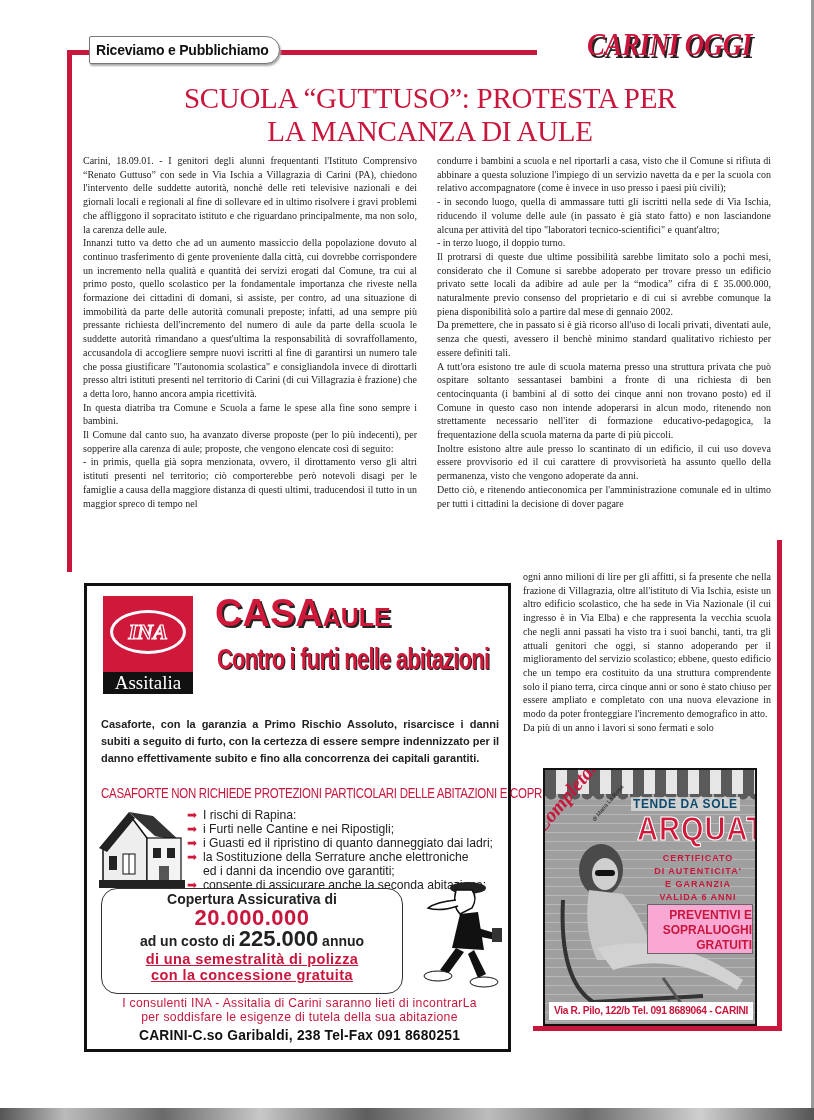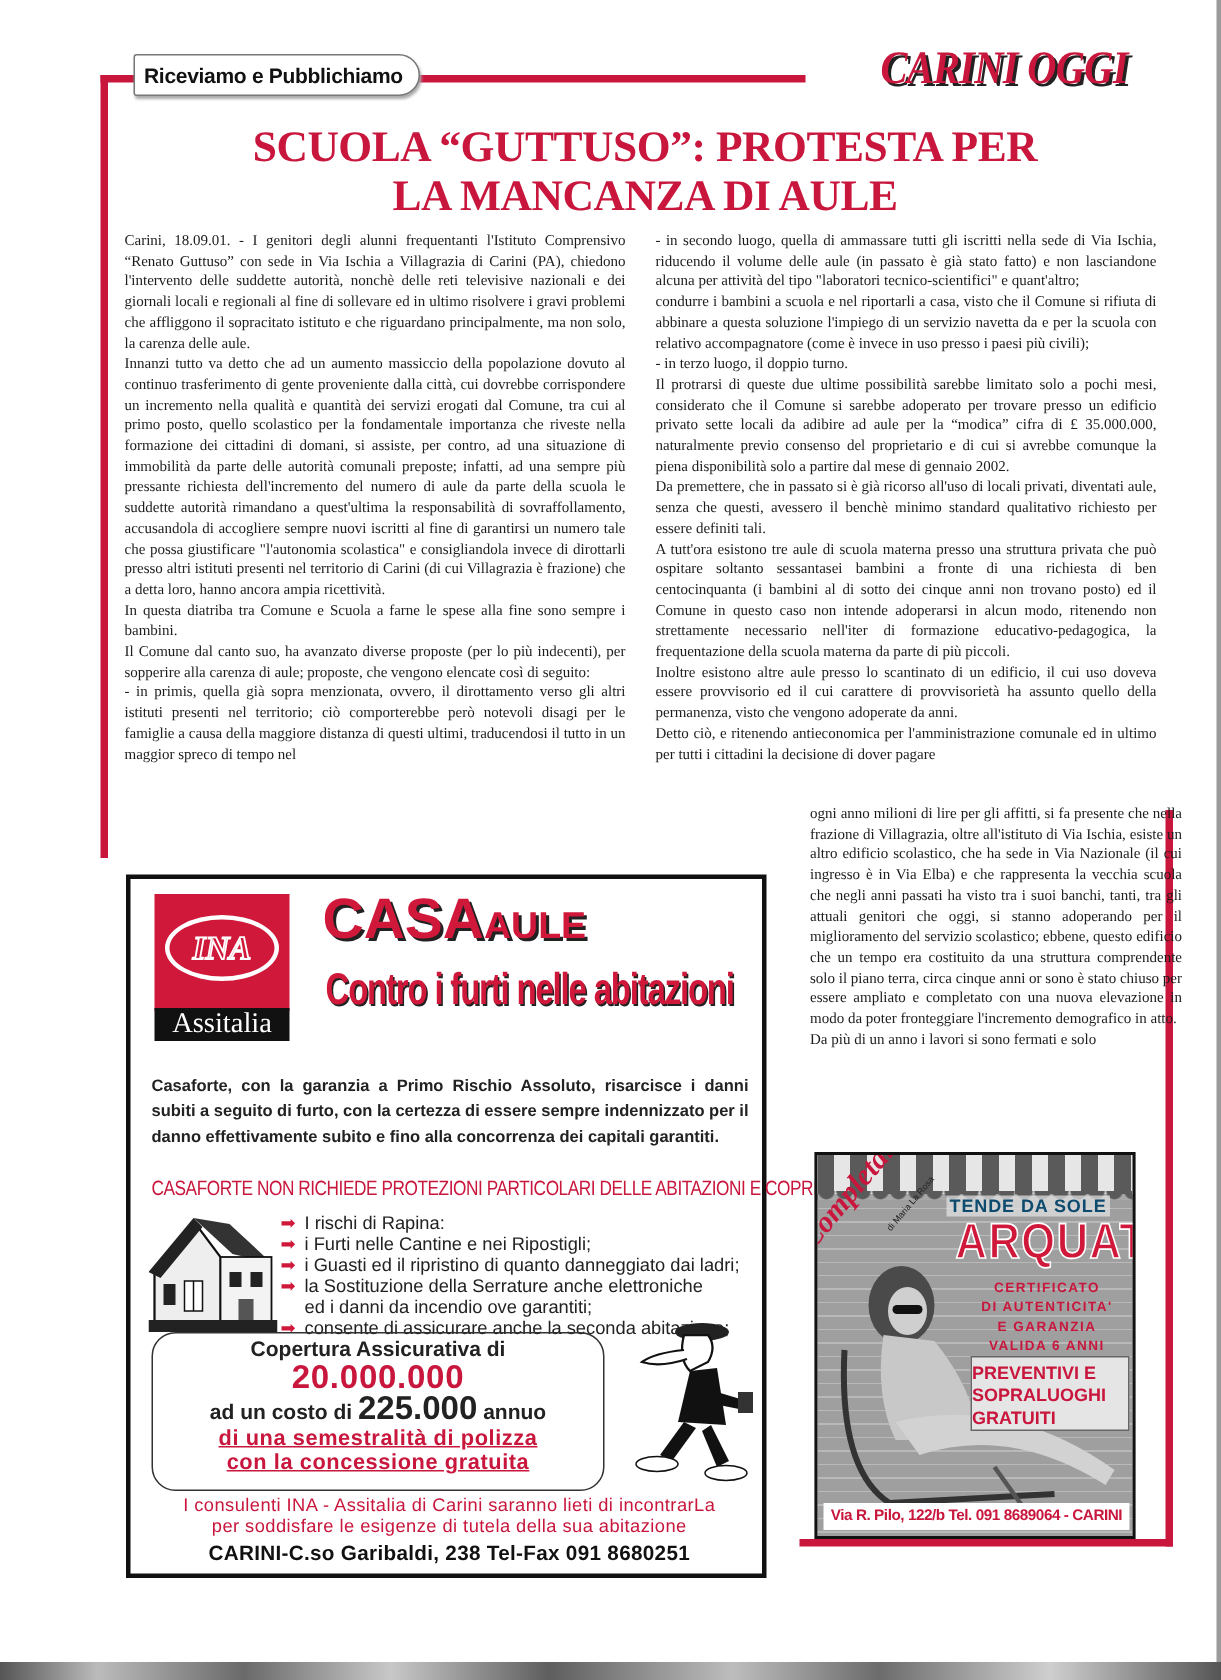--- a/index.html
+++ b/index.html
@@ -19,29 +19,29 @@
 
   .section-tab { position: absolute; left: 89px; top: 36px; height: 28px; padding: 0 10px 0 6px;
     background: #fff; border: 1px solid #777; border-radius: 2px 14px 14px 2px;
     box-shadow: 1px 2px 2px #aaa; font-family: "Liberation Sans", sans-serif;
     font-size: 14px; font-weight: bold; line-height: 26px; color: #111; letter-spacing: -0.2px; }
   .logo { position: absolute; left: 587px; top: 30px; font-family: "Liberation Serif", serif;
     font-style: italic; font-weight: bold; font-size: 27px; color: #c8163c; letter-spacing: -0.5px;
     text-shadow: 2px 2px 0 #222; transform: scaleY(1.15); }
 
   .headline { position: absolute; left: 80px; top: 82px; width: 700px; text-align: center;
-    font-family: "Liberation Serif", serif; font-weight: bold; color: #c8163c;
+    font-family: "Liberation Serif", serif; font-weight: normal; color: #c8163c;
     font-size: 29px; line-height: 33px; letter-spacing: -0.3px; }
 
   .col { position: absolute; font-family: "Liberation Serif", serif; font-size: 10px;
     line-height: 13.7px; text-align: justify; color: #1c1c1c; }
   .col p { margin: 0; }
   .col-left { left: 83px; top: 154px; width: 334px; }
   .col-right { left: 437px; top: 154px; width: 334px; }
-  .col-right-lower { left: 523px; top: 536px; width: 248px; margin-left: 17px; }
+  .col-right-lower { left: 523px; top: 570px; width: 248px; }
 
   
   .ad-ina { position: absolute; left: 84px; top: 583px; width: 427px; height: 469px;
     border: 3px solid #111; background: #fff; font-family: "Liberation Sans", sans-serif; }
   .ina-logo { position: absolute; left: 16px; top: 10px; width: 90px; height: 78px; background: #d0183a; }
   .ina-oval { position: absolute; left: 7px; top: 14px; width: 76px; height: 44px; border: 3px solid #fff;
     border-radius: 50%; color: #d0183a; text-align: center; line-height: 38px; font-family: "Liberation Serif", serif;
     font-weight: bold; font-style: italic; font-size: 22px; -webkit-text-stroke: 1px #fff; color: transparent; }
   .ina-oval span { color: #d0183a; -webkit-text-stroke: 1.2px #fff; }
   .assitalia { position: absolute; left: 16px; top: 86px; width: 90px; height: 22px; background: #111; color: #fff;
@@ -88,22 +88,22 @@
   .script { position: absolute; left: 2px; top: 44px; font-family: "Liberation Serif", serif; font-style: italic;
     font-weight: bold; color: #c8163c; font-size: 20px; transform: rotate(-50deg); transform-origin: left bottom;
     white-space: nowrap; }
   .script-sub { position: absolute; left: 40px; top: 30px; font-size: 6px; color: #222; transform: rotate(-50deg); }
   .tende { position: absolute; left: 86px; top: 27px; font-weight: bold; font-size: 12px; color: #0c4a6e; letter-spacing: 0.6px;
     background: rgba(230,230,230,0.7); padding: 0 2px; }
   .arquati-name { position: absolute; left: 92px; top: 40px; font-weight: bold; color: #d0183a; font-size: 29px;
     letter-spacing: 1px; transform: scaleY(1.15); transform-origin: left top; -webkit-text-stroke: 1px #fff; }
   .certificato { position: absolute; left: 98px; top: 82px; width: 110px; text-align: center; font-weight: bold;
     color: #c8163c; font-size: 9px; line-height: 13px; letter-spacing: 1px; }
-  .preventivi { position: absolute; left: 102px; top: 134px; width: 106px; height: 50px; background: #e5e5e5;
-    border: 1px solid #666; text-align: left; font-weight: bold; color: #c8163c; font-size: 12px; line-height: 15px;
+  .preventivi { position: absolute; left: 102px; top: 134px; width: 106px; height: 50px; background: #f9a8d4;
+    border: 1px solid #666; text-align: right; font-weight: bold; color: #c8163c; font-size: 12px; line-height: 15px;
     padding-top: 3px; }
   .arquati-addr { position: absolute; left: 4px; top: 232px; width: 204px; height: 18px; background: #fff; text-align: center;
     font-weight: bold; color: #c8163c; font-size: 10.2px; line-height: 18px; letter-spacing: -0.3px; }
 </style>
 </head>
 <body>
 
 <div class="scan-right"></div>
 <div class="scan-bottom"></div>
 
@@ -122,22 +122,22 @@
 
 <div class="col col-left">
   <p>Carini, 18.09.01. - I genitori degli alunni frequentanti l'Istituto Comprensivo “Renato Guttuso” con sede in Via Ischia a Villagrazia di Carini (PA), chiedono l'intervento delle suddette autorità, nonchè delle reti televisive nazionali e dei giornali locali e regionali al fine di sollevare ed in ultimo risolvere i gravi problemi che affliggono il sopracitato istituto e che riguardano principalmente, ma non solo, la carenza delle aule.</p>
   <p>Innanzi tutto va detto che ad un aumento massiccio della popolazione dovuto al continuo trasferimento di gente proveniente dalla città, cui dovrebbe corrispondere un incremento nella qualità e quantità dei servizi erogati dal Comune, tra cui al primo posto, quello scolastico per la fondamentale importanza che riveste nella formazione dei cittadini di domani, si assiste, per contro, ad una situazione di immobilità da parte delle autorità comunali preposte; infatti, ad una sempre più pressante richiesta dell'incremento del numero di aule da parte della scuola le suddette autorità rimandano a quest'ultima la responsabilità di sovraffollamento, accusandola di accogliere sempre nuovi iscritti al fine di garantirsi un numero tale che possa giustificare "l'autonomia scolastica" e consigliandola invece di dirottarli presso altri istituti presenti nel territorio di Carini (di cui Villagrazia è frazione) che a detta loro, hanno ancora ampia ricettività.</p>
   <p>In questa diatriba tra Comune e Scuola a farne le spese alla fine sono sempre i bambini.</p>
   <p>Il Comune dal canto suo, ha avanzato diverse proposte (per lo più indecenti), per sopperire alla carenza di aule; proposte, che vengono elencate così di seguito:</p>
   <p>- in primis, quella già sopra menzionata, ovvero, il dirottamento verso gli altri istituti presenti nel territorio; ciò comporterebbe però notevoli disagi per le famiglie a causa della maggiore distanza di questi ultimi, traducendosi il tutto in un maggior spreco di tempo nel</p>
 </div>
 
 <div class="col col-right">
+  <p>condurre i bambini a scuola e nel riportarli a casa, visto che il Comune si rifiuta di abbinare a questa soluzione l'impiego di un servizio navetta da e per la scuola con relativo accompagnatore (come è invece in uso presso i paesi più civili);</p>
   <p>- in secondo luogo, quella di ammassare tutti gli iscritti nella sede di Via Ischia, riducendo il volume delle aule (in passato è già stato fatto) e non lasciandone alcuna per attività del tipo "laboratori tecnico-scientifici" e quant'altro;</p>
-  <p>condurre i bambini a scuola e nel riportarli a casa, visto che il Comune si rifiuta di abbinare a questa soluzione l'impiego di un servizio navetta da e per la scuola con relativo accompagnatore (come è invece in uso presso i paesi più civili);</p>
   <p>- in terzo luogo, il doppio turno.</p>
   <p>Il protrarsi di queste due ultime possibilità sarebbe limitato solo a pochi mesi, considerato che il Comune si sarebbe adoperato per trovare presso un edificio privato sette locali da adibire ad aule per la “modica” cifra di £ 35.000.000, naturalmente previo consenso del proprietario e di cui si avrebbe comunque la piena disponibilità solo a partire dal mese di gennaio 2002.</p>
   <p>Da premettere, che in passato si è già ricorso all'uso di locali privati, diventati aule, senza che questi, avessero il benchè minimo standard qualitativo richiesto per essere definiti tali.</p>
   <p>A tutt'ora esistono tre aule di scuola materna presso una struttura privata che può ospitare soltanto sessantasei bambini a fronte di una richiesta di ben centocinquanta (i bambini al di sotto dei cinque anni non trovano posto) ed il Comune in questo caso non intende adoperarsi in alcun modo, ritenendo non strettamente necessario nell'iter di formazione educativo-pedagogica, la frequentazione della scuola materna da parte di più piccoli.</p>
   <p>Inoltre esistono altre aule presso lo scantinato di un edificio, il cui uso doveva essere provvisorio ed il cui carattere di provvisorietà ha assunto quello della permanenza, visto che vengono adoperate da anni.</p>
   <p>Detto ciò, e ritenendo antieconomica per l'amministrazione comunale ed in ultimo per tutti i cittadini la decisione di dover pagare</p>
 </div>
 
 <div class="col col-right-lower">
   <p>ogni anno milioni di lire per gli affitti, si fa presente che nella frazione di Villagrazia, oltre all'istituto di Via Ischia, esiste un altro edificio scolastico, che ha sede in Via Nazionale (il cui ingresso è in Via Elba) e che rappresenta la vecchia scuola che negli anni passati ha visto tra i suoi banchi, tanti, tra gli attuali genitori che oggi, si stanno adoperando per il miglioramento del servizio scolastico; ebbene, questo edificio che un tempo era costituito da una struttura comprendente solo il piano terra, circa cinque anni or sono è stato chiuso per essere ampliato e completato con una nuova elevazione in modo da poter fronteggiare l'incremento demografico in atto.</p>

